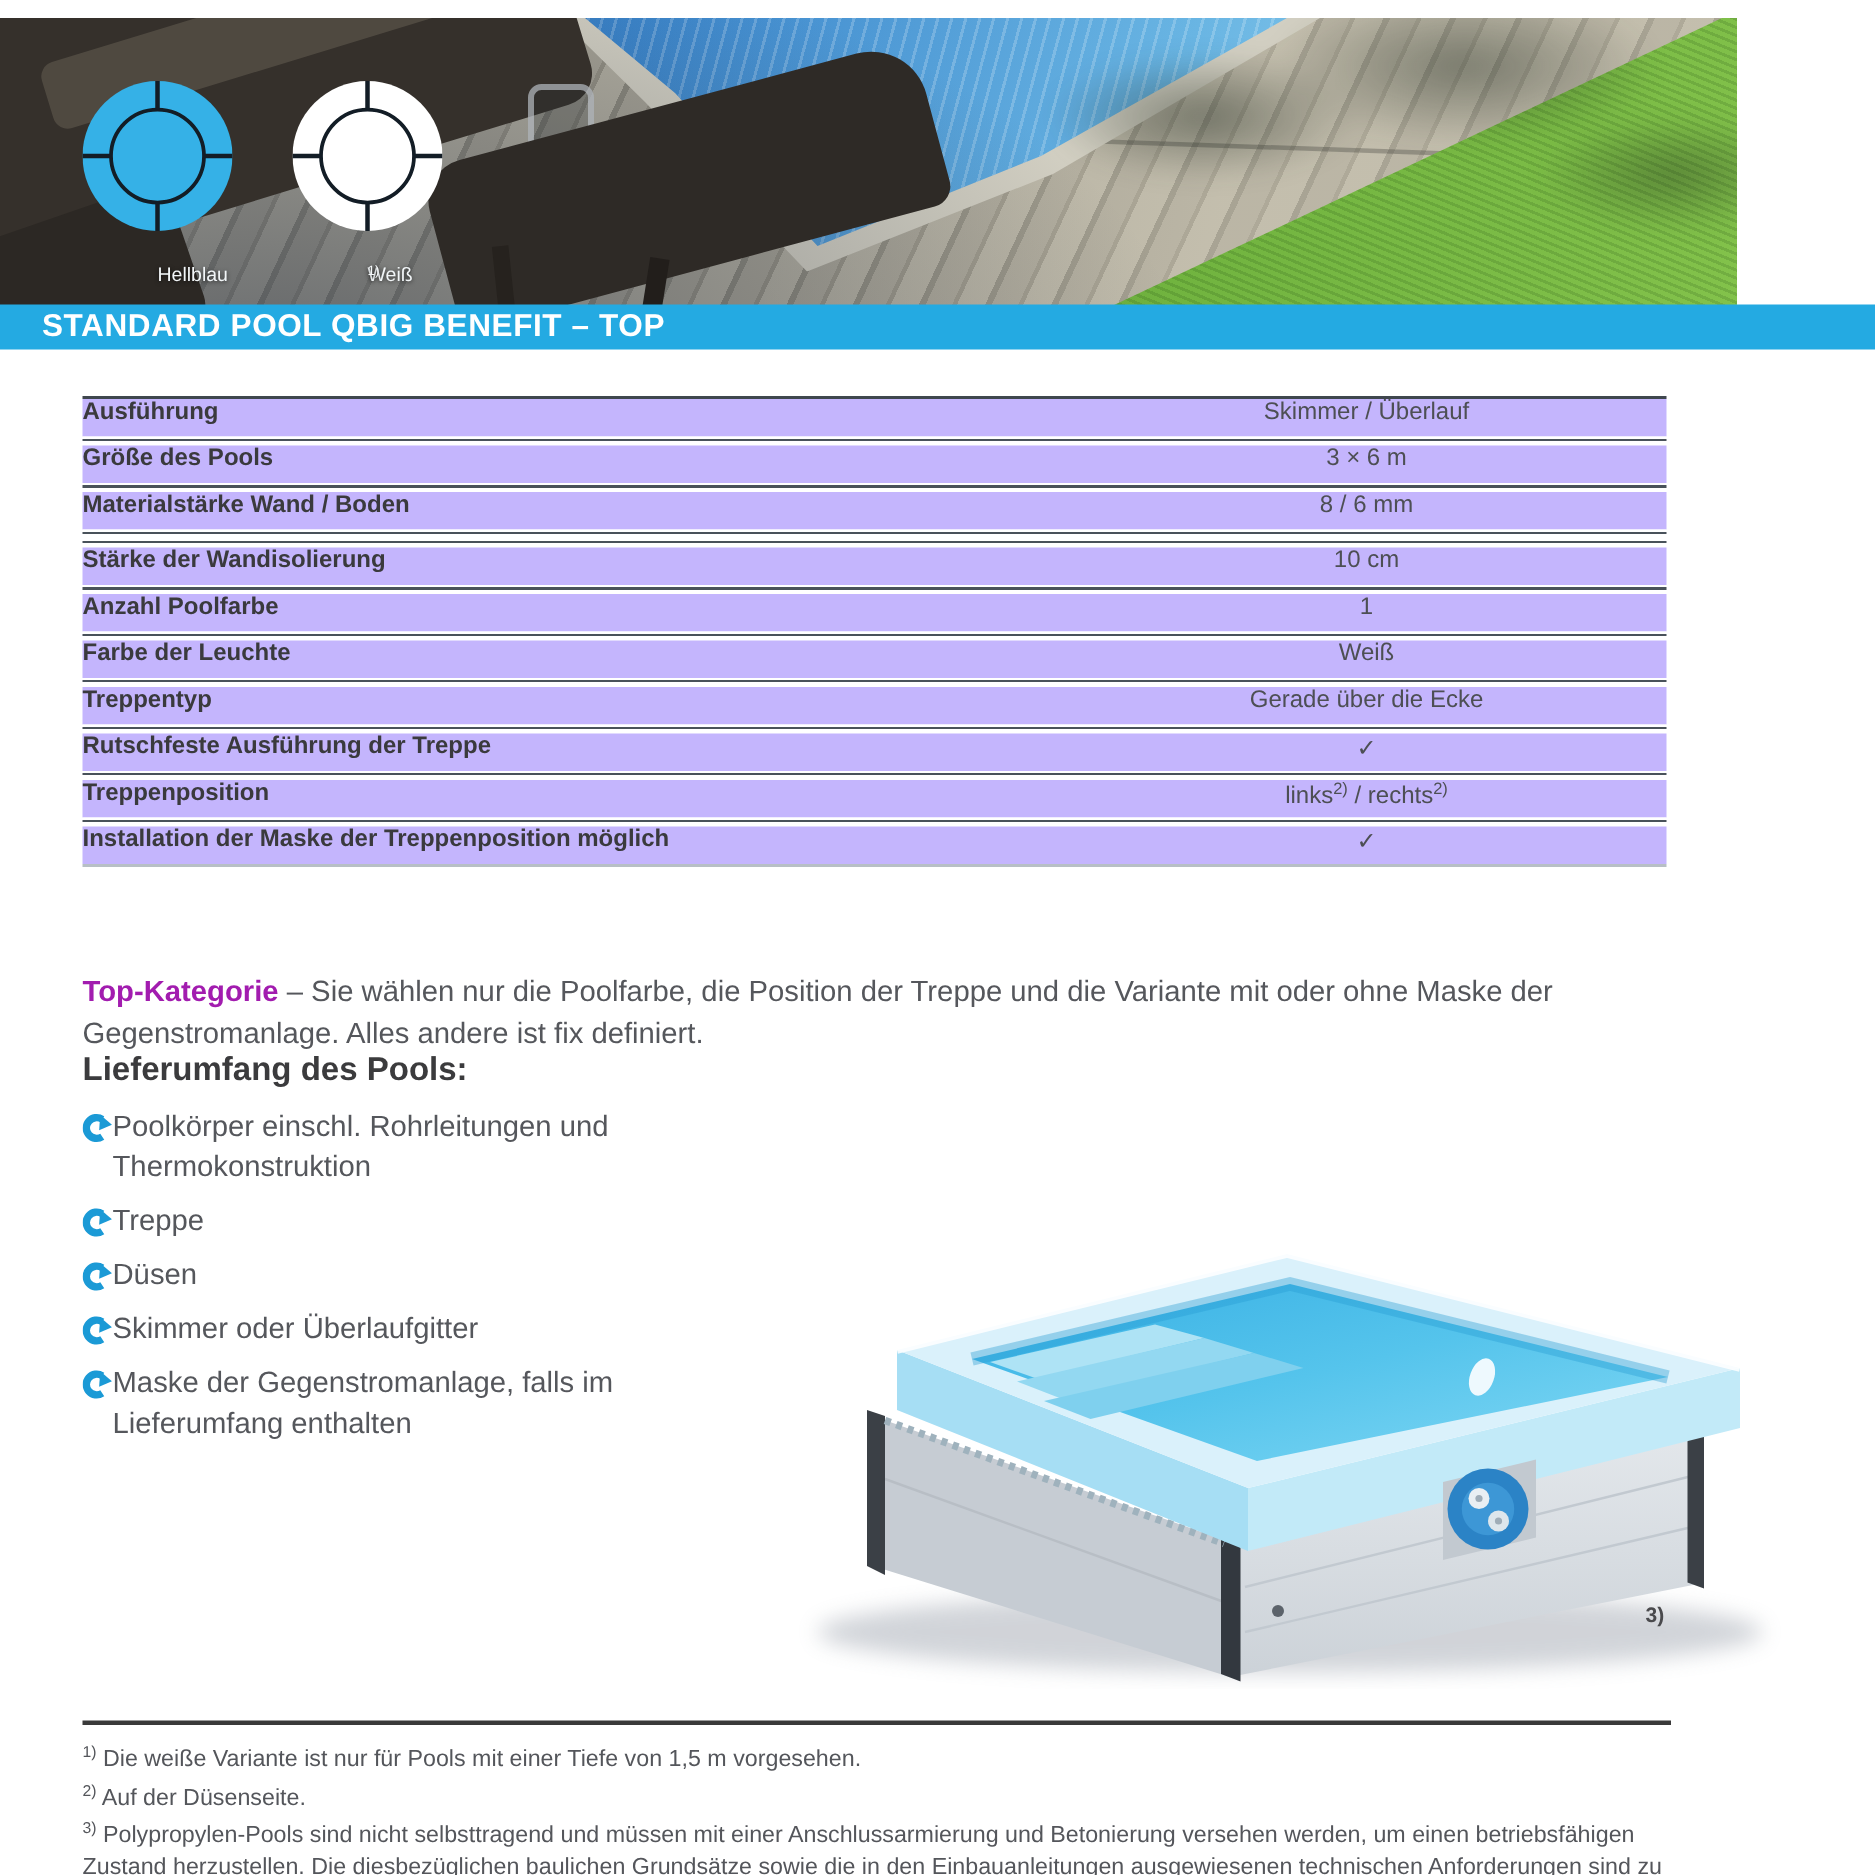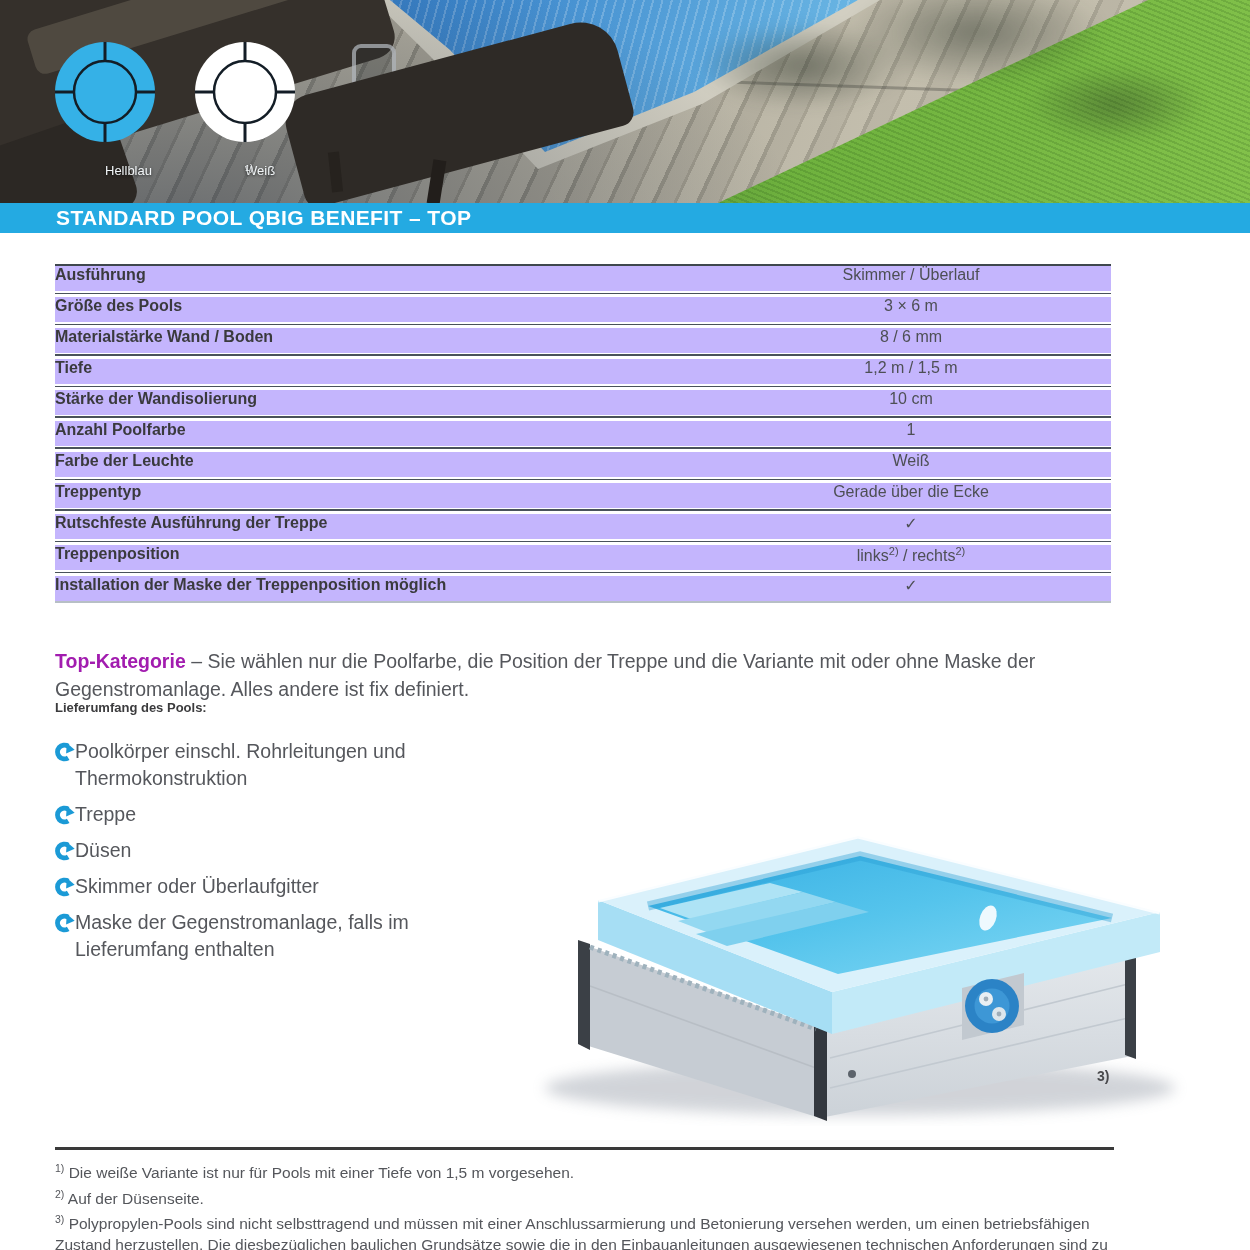--- a/index.html
+++ b/index.html
@@ -2,21 +2,21 @@
 <html><head>
 <meta charset="utf-8">
 <style>
   html,body{margin:0;padding:0;}
   body{
     width:1250px;height:1250px;position:relative;background:#ffffff;
     font-family:"Liberation Sans","DejaVu Sans",sans-serif;
     color:#55575c;overflow:hidden;
   }
   
-  .hero{position:absolute;left:0;top:0;width:1250px;height:203px;overflow:hidden;background:#ef4444;}
+  .hero{position:absolute;left:0;top:12px;width:1158px;height:203px;overflow:hidden;background:#ef4444;}
   .hero *{position:absolute;}
   .deck{inset:0;
     background:
       linear-gradient(100deg, rgba(0,0,0,0) 45%, rgba(238,230,206,.30) 70%),
       repeating-linear-gradient(115deg,#a5a194 0 16px,#938f82 16px 19px,#b1ad9f 19px 36px,#8a877b 36px 40px);}
   .deck-shadow{inset:0;background:radial-gradient(900px 430px at 14% 118%, rgba(42,51,68,.55), rgba(42,51,68,0) 70%);}
   .deck-seam{left:620px;top:88px;width:640px;height:3px;background:rgba(70,70,64,.35);transform:rotate(2deg);}
   .pool-edge{inset:0;background:#d2cfc2;
     clip-path:polygon(373px 0,880px 0,702px 104px,538px 169px,430px 56px);}
   .water{inset:0;
@@ -41,34 +41,34 @@
   .chairC{left:-35px;top:132px;width:165px;height:100px;background:#2c2824;border-radius:18px;transform:rotate(-19deg);}
   .ladder{left:352px;top:44px;width:36px;height:100px;border:4px solid #aeb3b9;border-radius:9px;opacity:.75;background:rgba(40,45,50,.35);}
   .chairB{left:288px;top:56px;width:340px;height:112px;background:#2e2a26;border-radius:28px 38px 14px 14px;transform:rotate(-15deg);}
   .legB1{left:430px;top:160px;width:13px;height:44px;background:#221e1b;transform:rotate(9deg);}
   .legB2{left:330px;top:152px;width:11px;height:40px;background:#26221e;transform:rotate(-6deg);}
   .swatch{width:100px;height:100px;top:42px;}
   .swatch-label{top:163px;width:100px;text-align:center;color:#f2f6f8;font-size:13px;text-shadow:0 1px 3px rgba(0,0,0,.65);}
   .swatch-label sup{font-size:9px;}
   
   .title-bar{position:absolute;left:0;top:203px;width:1250px;height:30px;background:#24aae2;}
-  .title-bar h1{margin:0;padding-left:56px;font-size:21px;line-height:30px;color:#ffffff;
+  .title-bar h1{margin:0;padding-left:28px;font-size:21px;line-height:30px;color:#ffffff;
     font-weight:bold;letter-spacing:.4px;}
   
   .spec-table{position:absolute;left:55px;top:264px;width:1056px;
     border-top:2px solid #3f474e;border-bottom:2px solid #b7bfc5;}
   .spec-row{height:25px;display:flex;align-items:flex-start;background:#c4b5fd;font-size:16px;}
   .spec-row .lbl{flex:1;font-weight:bold;color:#3a3a3d;}
   .spec-row .val{width:400px;text-align:center;color:#4d4f54;}
   .spec-row .val sup{font-size:11px;}
   .sep{height:6px;background:linear-gradient(to bottom,#ffffff 1.5px,#49525a 1.5px,#49525a 3px,#ffffff 3px);}
   
   .desc{position:absolute;left:55px;top:627px;width:1035px;font-size:19.5px;line-height:28px;color:#55575c;}
   .desc .lead{font-weight:bold;color:#a21caf;}
-  .scope-heading{position:absolute;left:55px;top:700px;font-size:13px;font-weight:bold;color:#3b3b3d;text-align:center;}
+  .scope-heading{position:absolute;left:55px;top:700px;font-size:22px;font-weight:bold;color:#3b3b3d;text-align:center;}
   
   .scope-list{position:absolute;left:55px;top:738px;width:450px;}
   .scope-item{display:flex;gap:0;margin-bottom:9px;font-size:19.5px;line-height:27px;color:#55575c;}
   .scope-item svg{flex:none;margin-top:4px;}
   
   .pool-figure{position:absolute;left:520px;top:826px;width:675px;height:300px;}
   .fig-marker{position:absolute;left:1097px;top:1068px;font-size:14px;font-weight:bold;color:#4a4a4d;}
   
   .foot-rule{position:absolute;left:55px;top:1147px;width:1059px;height:3px;background:#3a3a3a;}
   .footnotes{position:absolute;left:55px;top:1158px;width:1090px;font-size:15.5px;line-height:20.5px;color:#54565b;}
@@ -132,24 +132,20 @@
   <div class="spec-row">
     <span class="lbl">Größe des Pools</span>
     <span class="val">3 × 6 m</span>
   </div>
   <div class="sep"></div>
   <div class="spec-row">
     <span class="lbl">Materialstärke Wand / Boden</span>
     <span class="val">8 / 6 mm</span>
   </div>
   <div class="sep"></div>
-  <div class="spec-row">
-    <span class="lbl">Tiefe</span>
-    <span class="val">1,2 m / 1,5 m</span>
-  </div>
   <div class="sep"></div>
   <div class="spec-row">
     <span class="lbl">Stärke der Wandisolierung</span>
     <span class="val">10 cm</span>
   </div>
   <div class="sep"></div>
   <div class="spec-row">
     <span class="lbl">Anzahl Poolfarbe</span>
     <span class="val">1</span>
   </div>

